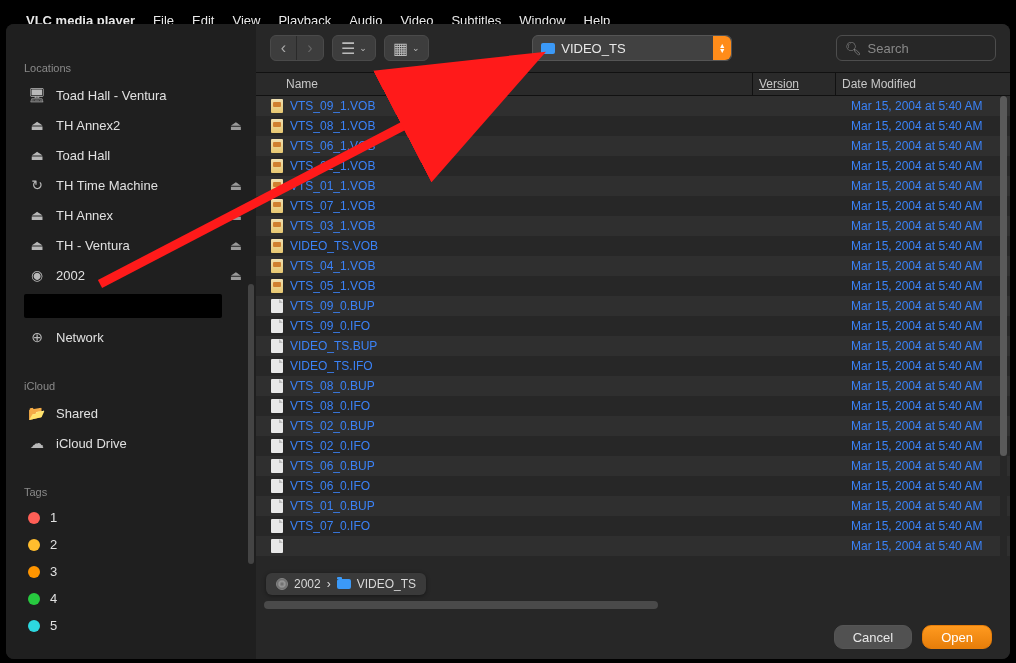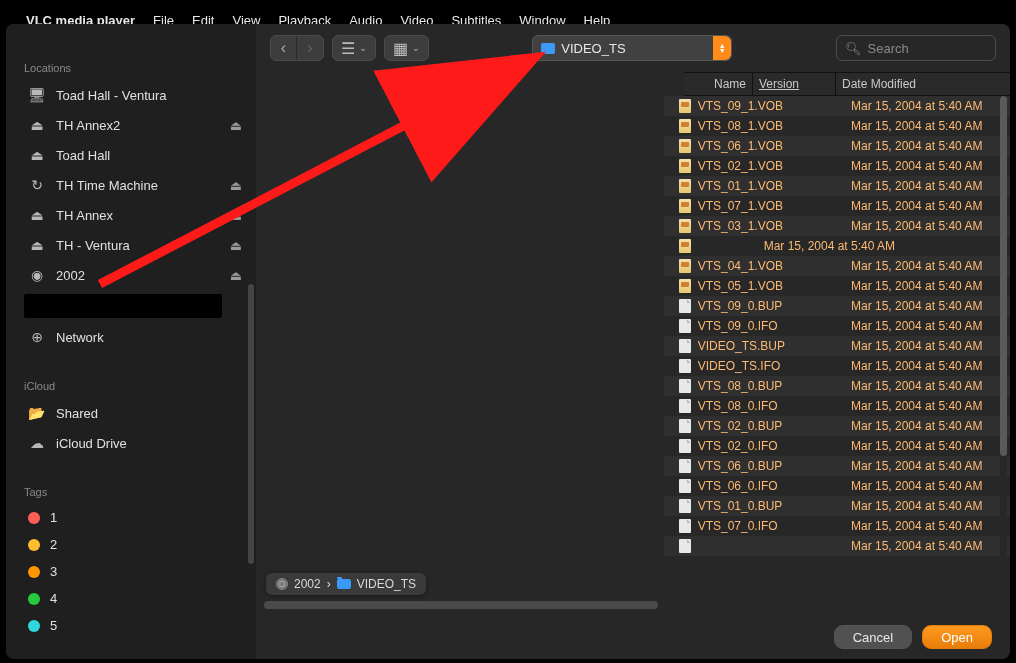--- a/index.html
+++ b/index.html
@@ -28,29 +28,29 @@
     .main { flex: 1; background: #272727; display: flex; flex-direction: column; position: relative; }
     .toolbar { height: 48px; display: flex; align-items: center; gap: 8px; padding: 0 14px; }
     .nav-buttons { display: flex; background: #3d3d3d; border-radius: 6px; overflow: hidden; border: 1px solid #4a4a4a; }
     .nav-btn { width: 26px; height: 24px; display: flex; align-items: center; justify-content: center; color: #aaa; border-right: 1px solid #2a2a2a; cursor: default; }
     .nav-btn:last-child { border-right: none; color: #666; }
     .view-btn { height: 26px; padding: 0 8px; display: flex; align-items: center; gap: 4px; background: #3d3d3d; border: 1px solid #4a4a4a; border-radius: 6px; color: #bbb; cursor: default; }
     .folder-dropdown { flex: 0 0 200px; height: 26px; margin-left: auto; margin-right: auto; background: #414141; border: 1px solid #555; border-radius: 6px; display: flex; align-items: center; padding: 0 4px 0 8px; gap: 6px; color: #e8e8e8; font-size: 13px; position: relative; cursor: default; }
     .folder-dropdown .chevrons { position: absolute; right: 0; top: 0; bottom: 0; width: 18px; background: #ff8c1a; border-radius: 0 6px 6px 0; display: flex; flex-direction: column; align-items: center; justify-content: center; color: #fff; font-size: 7px; line-height: 5px; }
     .search-box { width: 160px; height: 26px; background: transparent; border: 1px solid #4d4d4d; border-radius: 6px; display: flex; align-items: center; gap: 6px; padding: 0 8px; color: #888; font-size: 13px; }
     
-    .content-area { flex: 1; display: flex; flex-direction: column; overflow: hidden; position: relative; align-items: flex-end; }
+    .content-area { flex: 1; display: flex; flex-direction: column; overflow: hidden; position: relative; }
     .column-header { display: flex; height: 24px; background: #2a2a2a; border-top: 1px solid #111; border-bottom: 1px solid #111; color: #c8c8c8; font-size: 12px; align-items: center; padding: 0 18px 0 30px; }
     .col-name { flex: 1; }
     .col-version { width: 70px; text-decoration: underline; }
     .col-date { width: 150px; }
     .col-divider { width: 1px; height: 100%; background: #111; margin: 0 6px; }
     
     .file-list { flex: 1; overflow: hidden; position: relative; }
-    .file-row { display: flex; align-items: center; height: 20px; padding: 0 14px 0 14px; color: #fdba74; font-size: 12px; }
+    .file-row { display: flex; align-items: center; height: 20px; padding: 0 14px 0 14px; color: #3b82f6; font-size: 12px; }
     .file-row:nth-child(even) { background: #2f2f2f; }
     .file-row:nth-child(odd) { background: #272727; }
     .file-icon { width: 14px; height: 14px; margin-right: 6px; display: inline-flex; align-items: center; justify-content: center; }
     .file-name { flex: 1; white-space: nowrap; overflow: hidden; text-overflow: ellipsis; }
     .file-version { width: 66px; }
     .file-date { width: 145px; white-space: nowrap; }
     
     .icon-vob { width: 12px; height: 14px; background: linear-gradient(to bottom, #f0e0b0, #e8c870); border-radius: 1px; position: relative; }
     .icon-vob::before { content: ""; position: absolute; top: 3px; left: 2px; width: 8px; height: 5px; background: #d08030; border-radius: 1px; }
     .icon-doc { width: 12px; height: 14px; background: #e8e8e8; border-radius: 1px; position: relative; }
@@ -261,20 +261,21 @@
               <span class="icon-vob"></span>
             </span>
             <span class="file-name">VTS_03_1.VOB</span>
             <span class="file-version"></span>
             <span class="file-date">Mar 15, 2004 at 5:40 AM</span>
           </div>
           <div class="file-row">
             <span class="file-icon">
               <span class="icon-vob"></span>
             </span>
+            <span class="file-name">VIDEO_TS.VOB</span>
             <span class="file-version"></span>
             <span class="file-date">Mar 15, 2004 at 5:40 AM</span>
           </div>
           <div class="file-row">
             <span class="file-icon">
               <span class="icon-vob"></span>
             </span>
             <span class="file-name">VTS_04_1.VOB</span>
             <span class="file-version"></span>
             <span class="file-date">Mar 15, 2004 at 5:40 AM</span>

